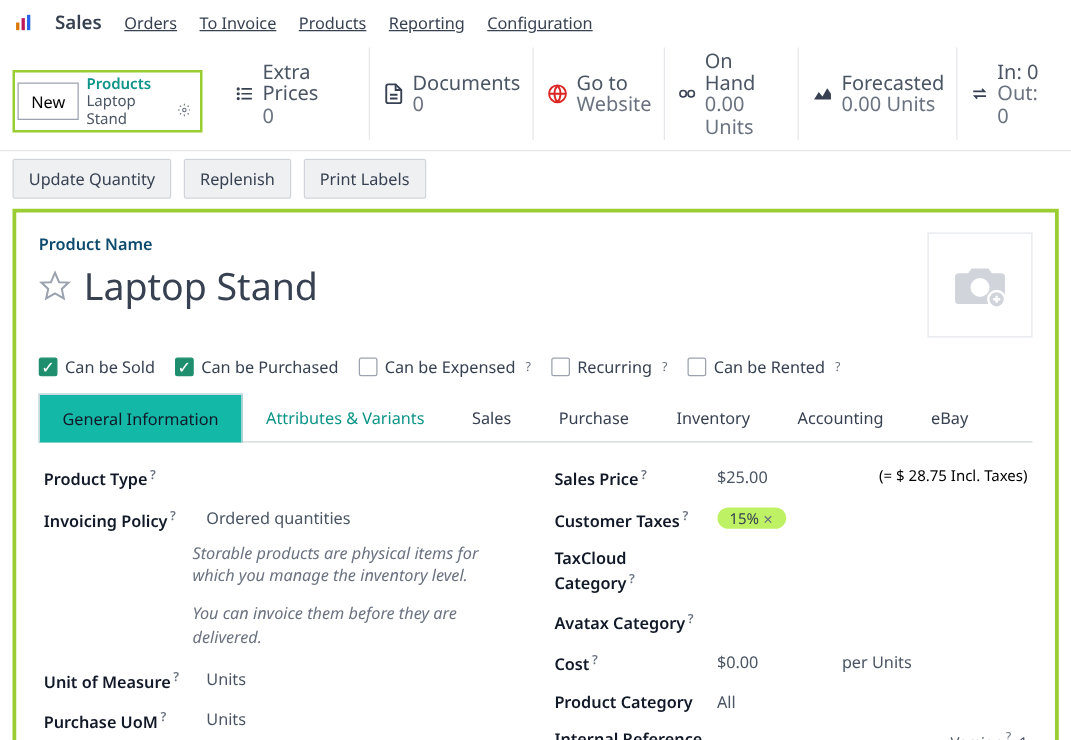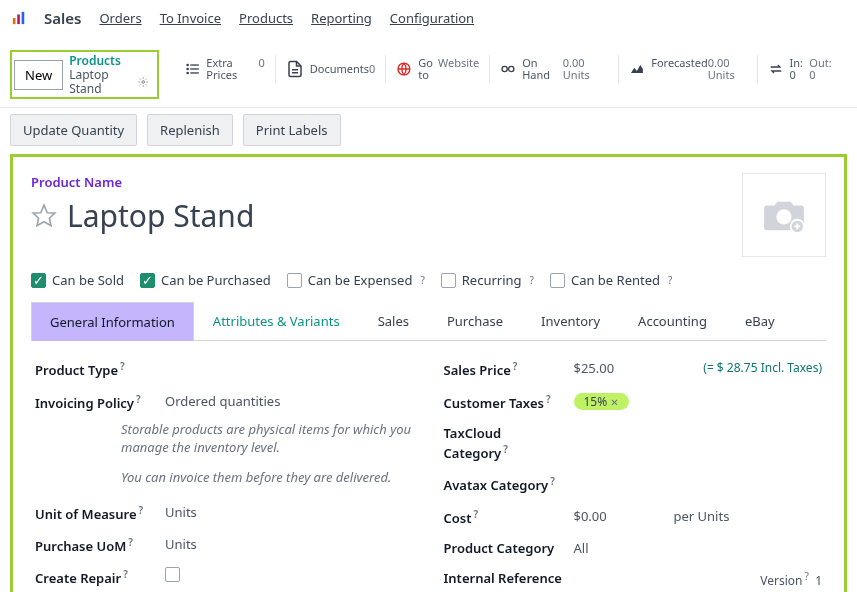--- a/index.html
+++ b/index.html
@@ -11,53 +11,53 @@
   .row2 { display: flex; align-items: center; padding: 4px 10px 8px; gap: 8px; border-bottom: 1px solid #e5e7eb; }
   .new-breadcrumb { display: flex; align-items: center; border: 2px solid #9acd32; padding: 2px 8px 2px 2px; margin-top: 12px; }
   .new-btn { border: 1px solid #9ca3af; background: #fff; padding: 5px 10px; font-size: 13px; cursor: pointer; margin-right: 6px; }
   .bc { display: flex; flex-direction: column; line-height: 1.15; }
   .bc-top { color: #0d9488; font-size: 12px; font-weight: 600; }
   .bc-bot { color: #4b5563; font-size: 12px; display: flex; align-items: center; gap: 4px; }
   .spacer { flex: 1; }
   .statbar { display: flex; }
   .stat { display: flex; align-items: center; gap: 6px; border-left: 1px solid #e5e7eb; padding: 2px 10px; }
   .stat:first-child { border-left: none; }
-  .stat .txt { display: flex; line-height: 1.1; font-size: 11px; color: #4b5563; }
+  .stat .txt { display: flex; flex-direction: column; line-height: 1.1; font-size: 16px; color: #4b5563; }
   .stat .txt .v { color: #6b7280; }
   .sicon { width: 18px; height: 18px; color: #374151; }
   .content { padding: 6px 10px 10px; }
   .actionbar { display: flex; gap: 10px; margin-bottom: 8px; }
   .abtn { background: #eef0f2; border: 1px solid #d1d5db; border-radius: 2px; padding: 6px 12px; font-size: 13px; cursor: pointer; color:#374151;}
   .form-box { border: 3px solid #9acd32; padding: 16px 18px 18px; }
   .head { display: flex; justify-content: space-between; align-items: flex-start; }
   .pname-area { flex: 1; }
-  .label-small { font-size: 13px; font-weight: 600; color: #6d28d9; margin-bottom: 4px; }
+  .label-small { font-size: 13px; font-weight: 600; color: #0c4a6e; margin-bottom: 4px; }
   .titleline { display: flex; align-items: center; gap: 10px; }
   .star { width: 26px; height: 26px; color: #9ca3af; }
   .ptitle { font-size: 30px; font-weight: 400; color: #374151; }
   .imgph { width: 84px; height: 84px; border: 1px solid #e5e7eb; display: flex; align-items: center; justify-content: center; color: #cbd5e1; }
   .checks { display: flex; gap: 16px; margin: 14px 0 12px; flex-wrap: wrap; }
   .chk { display: flex; align-items: center; gap: 6px; font-size: 13px; color: #374151; }
   .chkbox { width: 15px; height: 15px; border: 1px solid #9ca3af; border-radius: 2px; display: inline-flex; align-items: center; justify-content: center; background: #fff; }
   .chkbox.on { background: #1e8e6e; border-color: #1e8e6e; color: #fff; }
   .qmark { color: #6b7280; font-size: 10px; vertical-align: super; margin-left:2px;}
   .tabs { display: flex; border-bottom: 1px solid #d1d5db; }
   .tab { padding: 10px 18px; font-size: 13px; color: #374151; cursor: pointer; border: 1px solid transparent; border-bottom: none; }
-  .tab.active { border-color: #d1d5db; background: #c4b5fd; position: relative; top: 1px; color: #111827; }
+  .tab.active { border-color: #d1d5db; background: #14b8a6; position: relative; top: 1px; color: #111827; }
   .tab.link { color: #0d9488; }
   .grid { display: grid; grid-template-columns: 1fr 1fr; column-gap: 30px; row-gap: 10px; padding: 18px 4px 0; }
   .col { display: flex; flex-direction: column; gap: 12px; }
   .fld { display: grid; grid-template-columns: 120px 1fr; column-gap: 10px; align-items: start; font-size: 13px; }
   .fld3 { grid-template-columns: 120px 90px 1fr; }
   .fldlbl { font-weight: 600; color: #111827; }
   .fldval { color: #4b5563; }
-  .hint { font-style: italic; color: #6b7280; font-size: 13px; line-height: 1.4; margin-left: 86px; margin-top: -4px; margin-bottom: 4px;}
+  .hint { font-style: italic; color: #6b7280; font-size: 13px; line-height: 1.4; margin-left: 119px; margin-top: -4px; margin-bottom: 4px;}
   .tag { display: inline-block; background: #bef264; border-radius: 999px; padding: 0 10px; font-size: 12px; color: #374151; }
   .tag .x { color:#6b7280; margin-left:3px; font-size:10px;}
-  .incl { color: #0f766e; font-size: 12px; }
+  .incl { color: #000000; font-size: 12px; }
   .ver { color: #4b5563; font-size: 12px; }
   .inout .txt div { display:flex; gap:4px;}
 </style>
 </head>
 <body>
 
 <div class="topnav">
   <svg class="logo" viewBox="0 0 16 16">
       <rect x="1" y="8" width="3" height="7" fill="#d97706"></rect>
       <rect x="6" y="4" width="3" height="11" fill="#be185d"></rect>

